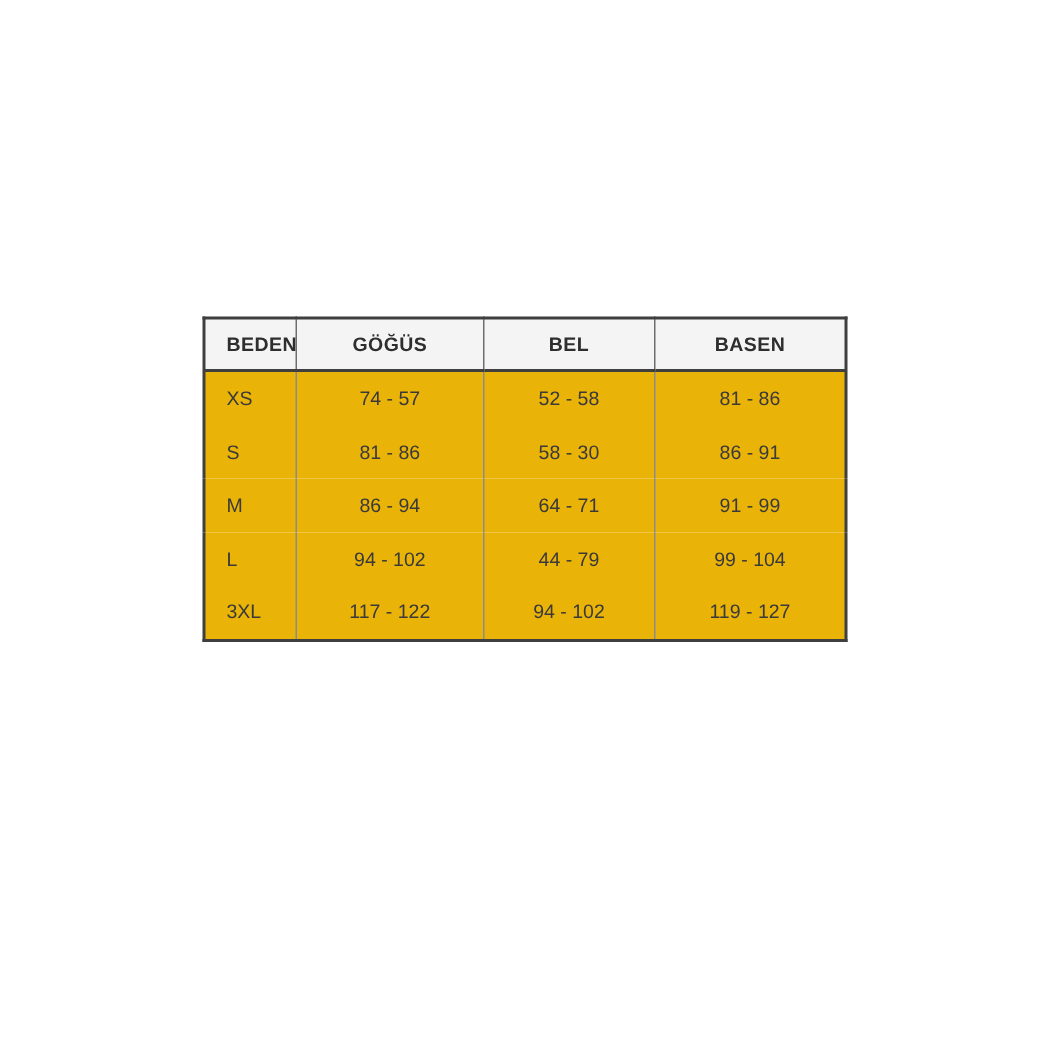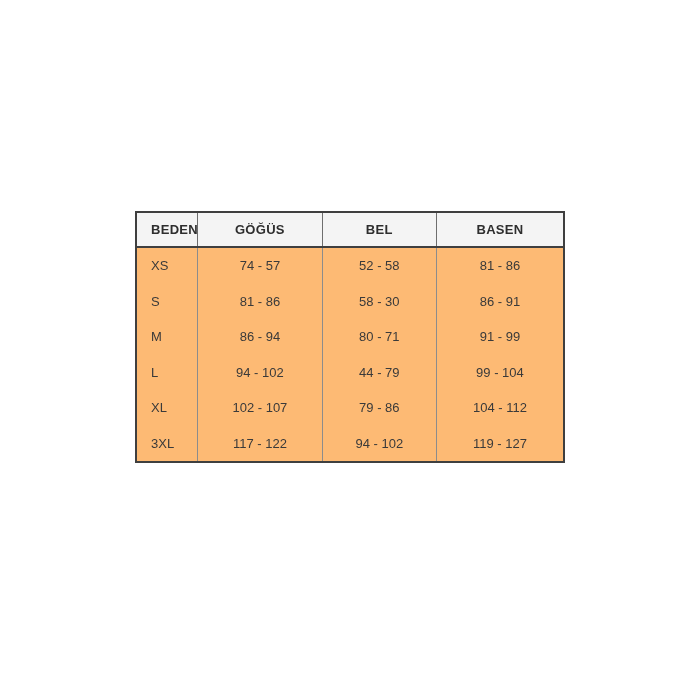--- a/index.html
+++ b/index.html
@@ -51,21 +51,21 @@
     text-align: left;
     padding-left: 14px;
   }
   table.size-table td {
     height: 35.5px;
     border-left: 1px solid #8c8c8c;
     font-size: 13px;
     color: #3a3a3a;
     text-align: center;
     padding: 0;
-    background: #fdba74;
+    background: #eab308;
   }
   table.size-table td:first-child {
     border-left: none;
     text-align: left;
     padding-left: 14px;
   }
 </style>
 </head>
 <body>
 
@@ -95,34 +95,28 @@
         </tr>
         <tr>
           <td>S</td>
           <td>81 - 86</td>
           <td>58 - 30</td>
           <td>86 - 91</td>
         </tr>
         <tr>
           <td>M</td>
           <td>86 - 94</td>
-          <td>80 - 71</td>
+          <td>64 - 71</td>
           <td>91 - 99</td>
         </tr>
         <tr>
           <td>L</td>
           <td>94 - 102</td>
           <td>44 - 79</td>
           <td>99 - 104</td>
-        </tr>
-        <tr>
-          <td>XL</td>
-          <td>102 - 107</td>
-          <td>79 - 86</td>
-          <td>104 - 112</td>
         </tr>
         <tr>
           <td>3XL</td>
           <td>117 - 122</td>
           <td>94 - 102</td>
           <td>119 - 127</td>
         </tr>
       </tbody>
     </table>
   </div>

